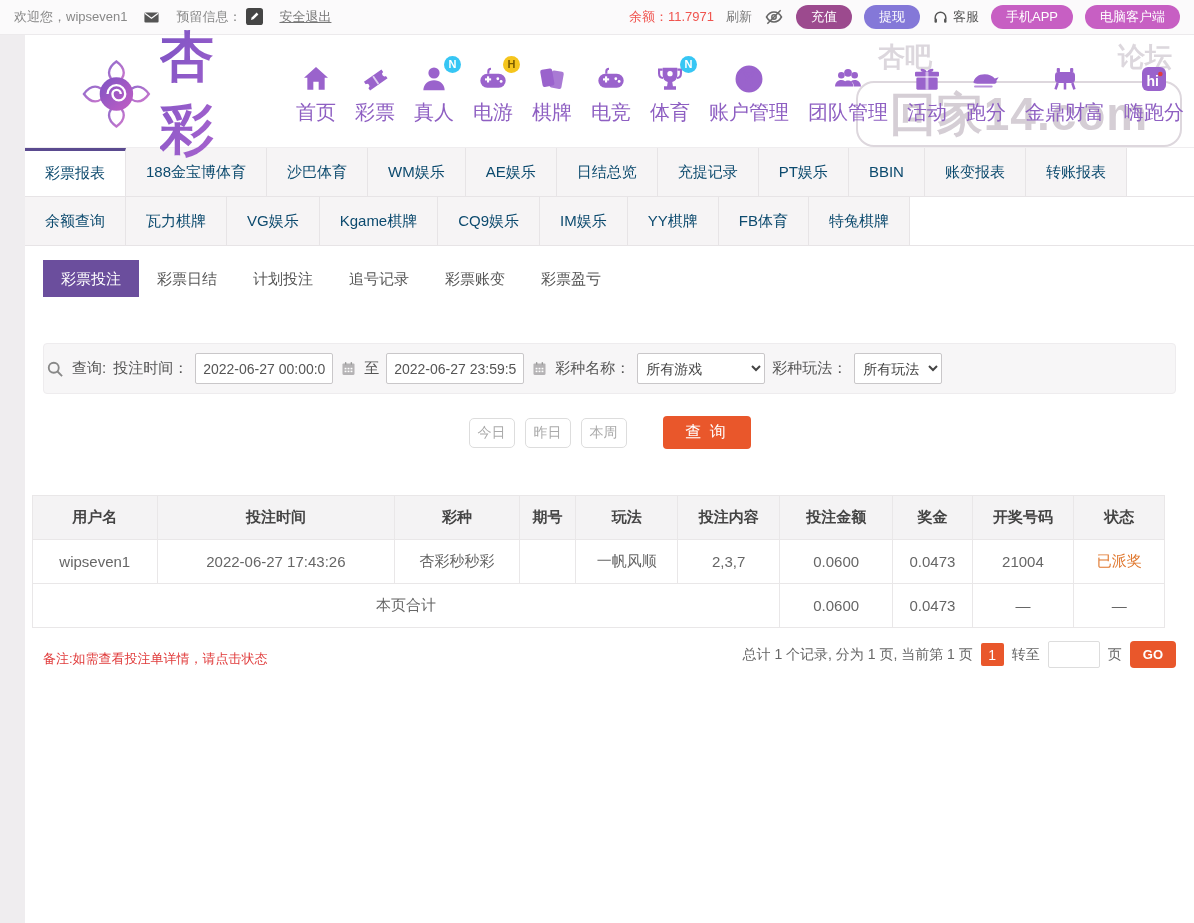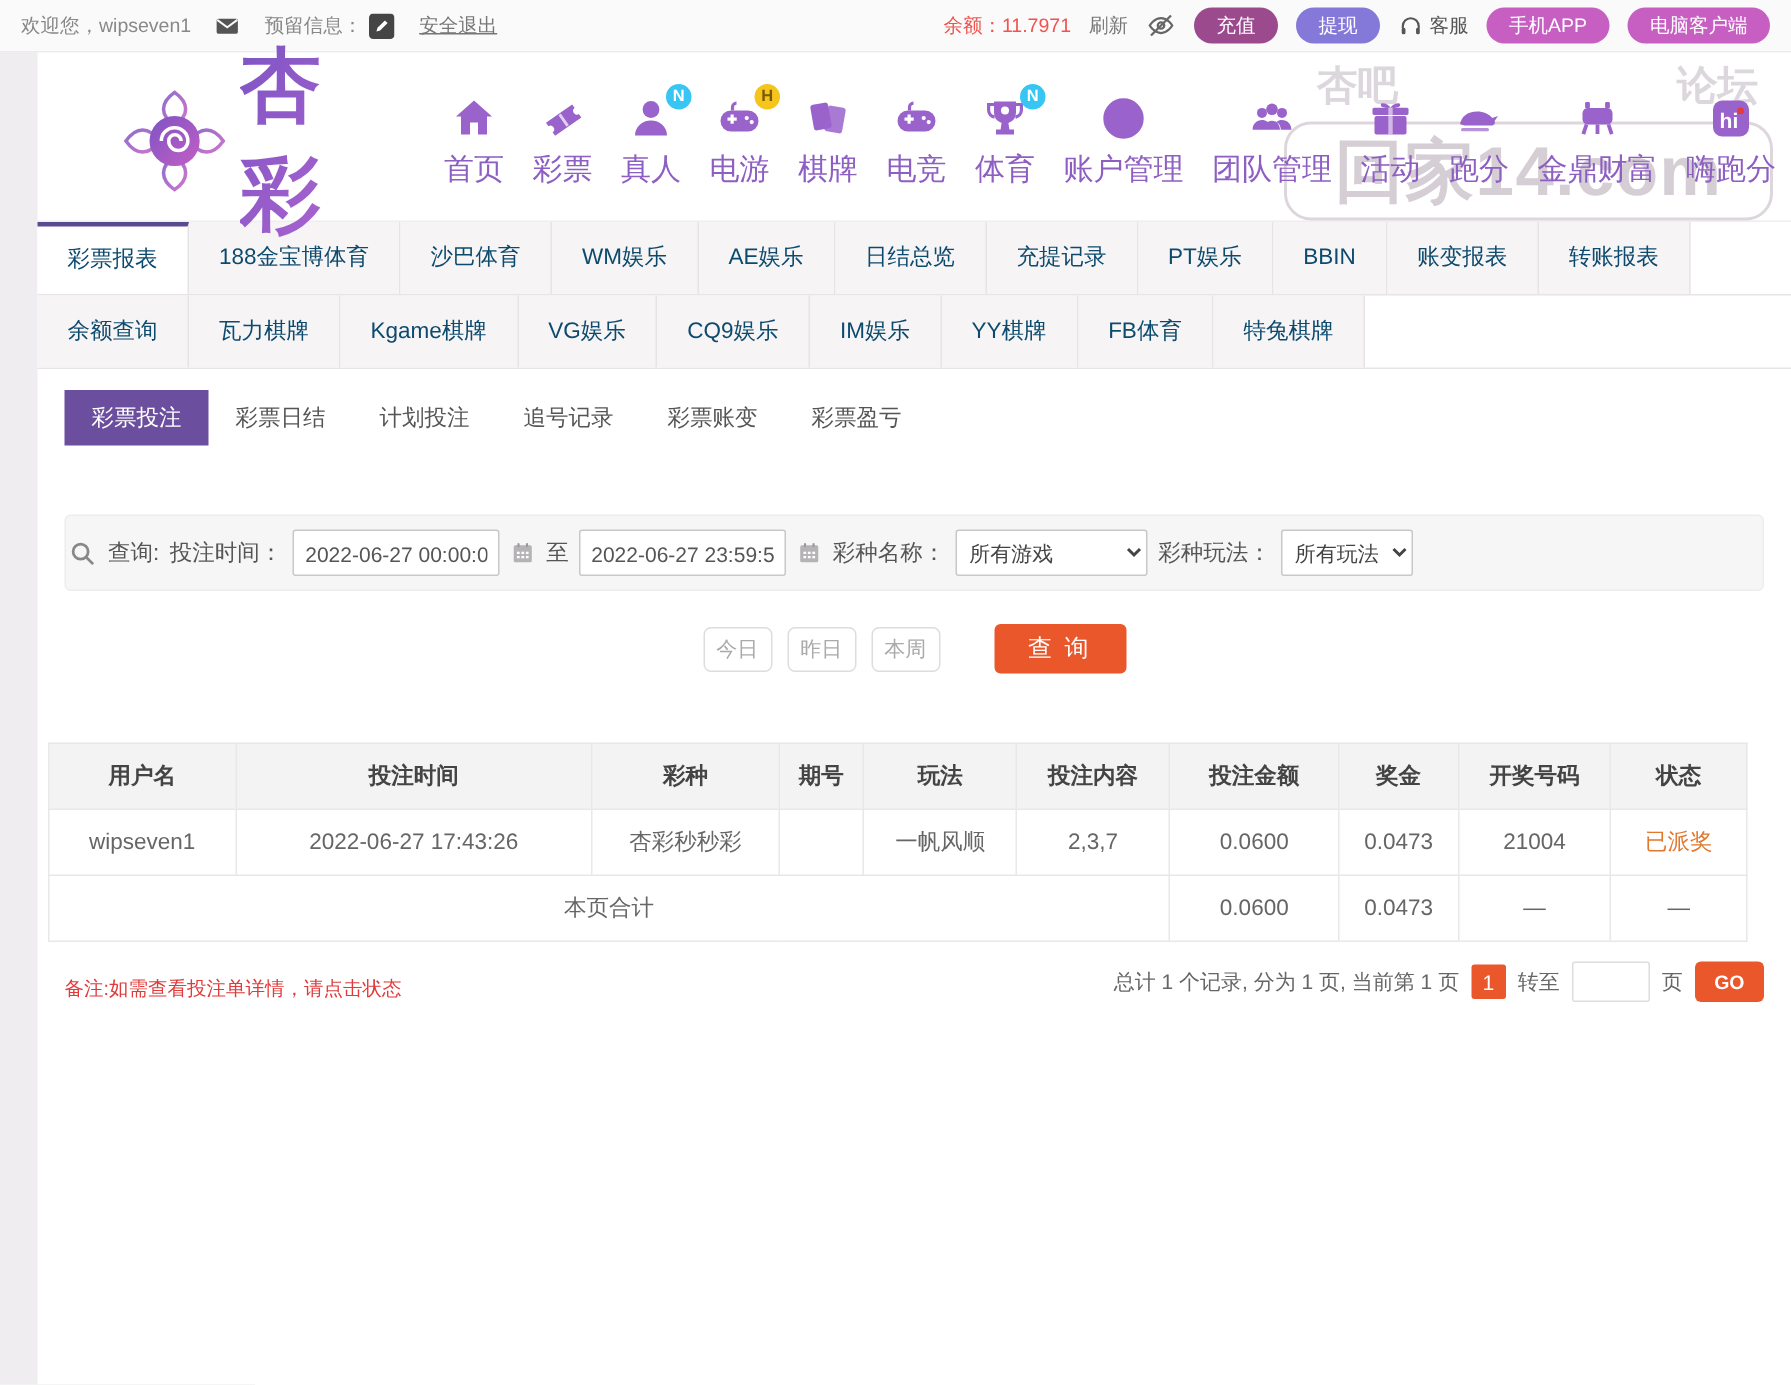--- a/index.html
+++ b/index.html
@@ -110,21 +110,21 @@
 
 <div class="topbar">
   <div class="topbar-left">
     <span>欢迎您，wipseven1</span>
     <span class="ico16">
       <svg viewBox="0 0 24 24" fill="#555">
           <rect x="2" y="5" width="20" height="14" rx="1.5"></rect>
           <path d="M2.5 6l9.5 7 9.5-7" fill="none" stroke="#fbfafb" stroke-width="1.8"></path>
         </svg>
     </span>
-    <span style="display:flex;align-items:center;gap:5px;">
+    <span style="display:flex;gap:5px;">
       <span>预留信息：</span>
       <span class="ico16">
         <svg viewBox="0 0 24 24">
             <rect width="24" height="24" rx="4" fill="#454545"></rect>
             <path d="M7 17l1-3.5 7-7 2.5 2.5-7 7L7 17z" fill="#fff"></path>
           </svg>
       </span>
     </span>
     <span class="logout">安全退出</span>
   </div>
@@ -339,22 +339,22 @@
     <div class="tab">充提记录</div>
     <div class="tab">PT娱乐</div>
     <div class="tab">BBIN</div>
     <div class="tab">账变报表</div>
     <div class="tab">转账报表</div>
 
   </div>
   <div class="tabs-row">
     <div class="tab">余额查询</div>
     <div class="tab">瓦力棋牌</div>
+    <div class="tab">VG娱乐</div>
     <div class="tab">Kgame棋牌</div>
-    <div class="tab">VG娱乐</div>
     <div class="tab">CQ9娱乐</div>
     <div class="tab">IM娱乐</div>
     <div class="tab">YY棋牌</div>
     <div class="tab">FB体育</div>
     <div class="tab">特兔棋牌</div>
   </div>
 
   <div class="subtabs">
     <div class="subtab active">彩票投注</div>
     <div class="subtab">彩票日结</div>

